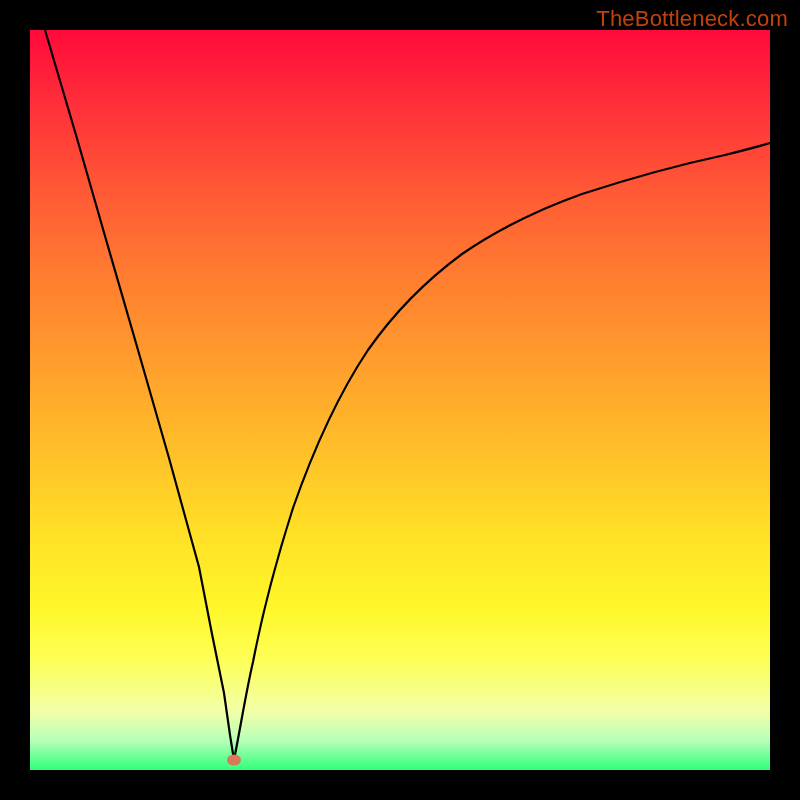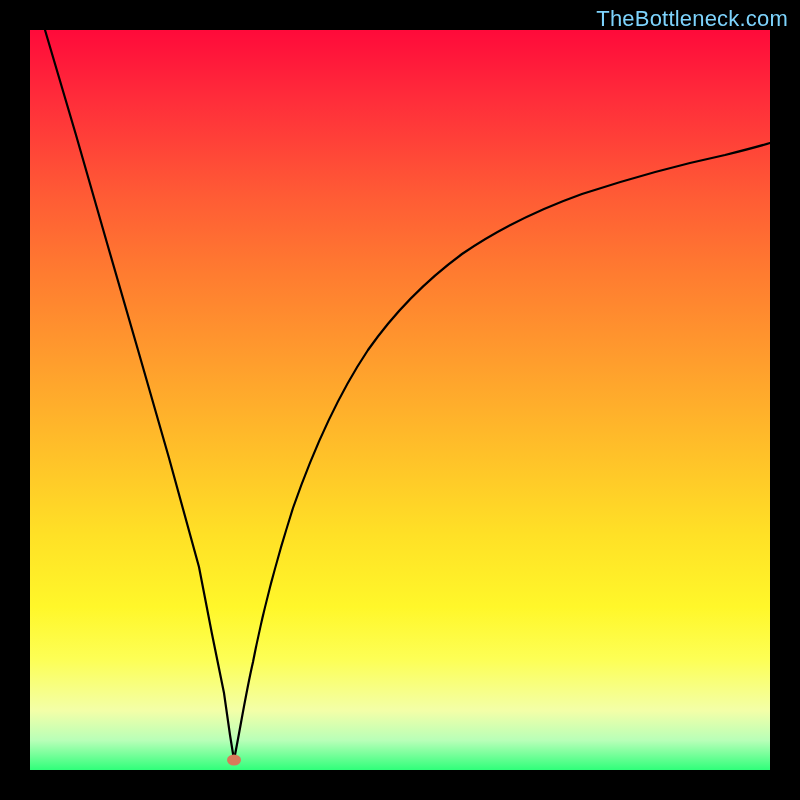--- a/index.html
+++ b/index.html
@@ -29,21 +29,21 @@
       #fdff55 85%,
       #f3ffa8 92%,
       #b8ffb8 96%,
       #30ff7a 100%
     );
   }
   .watermark {
     position: absolute;
     top: 6px;
     right: 12px;
-    color: #7dd3fc;
+    color: #c2410c;
     font-size: 22px;
     font-weight: 500;
     letter-spacing: 0.2px;
     font-family: Arial, Helvetica, sans-serif;
   }
   svg.curve {
     position: absolute;
     left: 0;
     top: 0;
     width: 740px;

